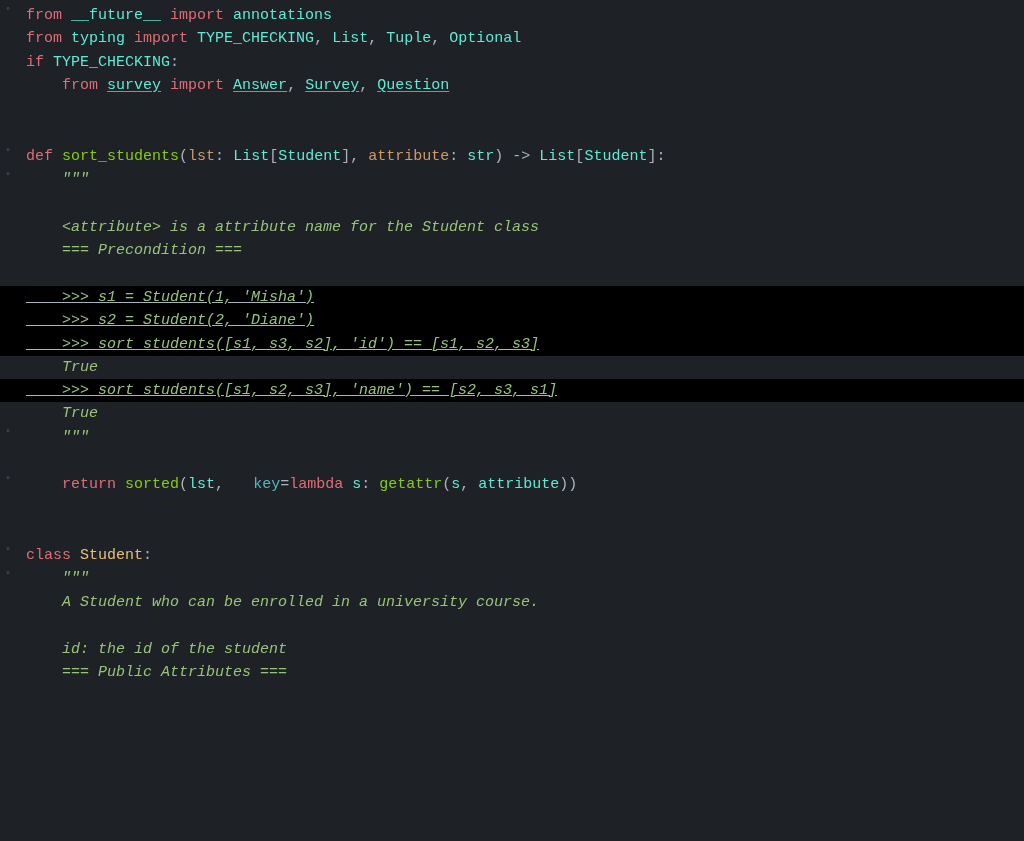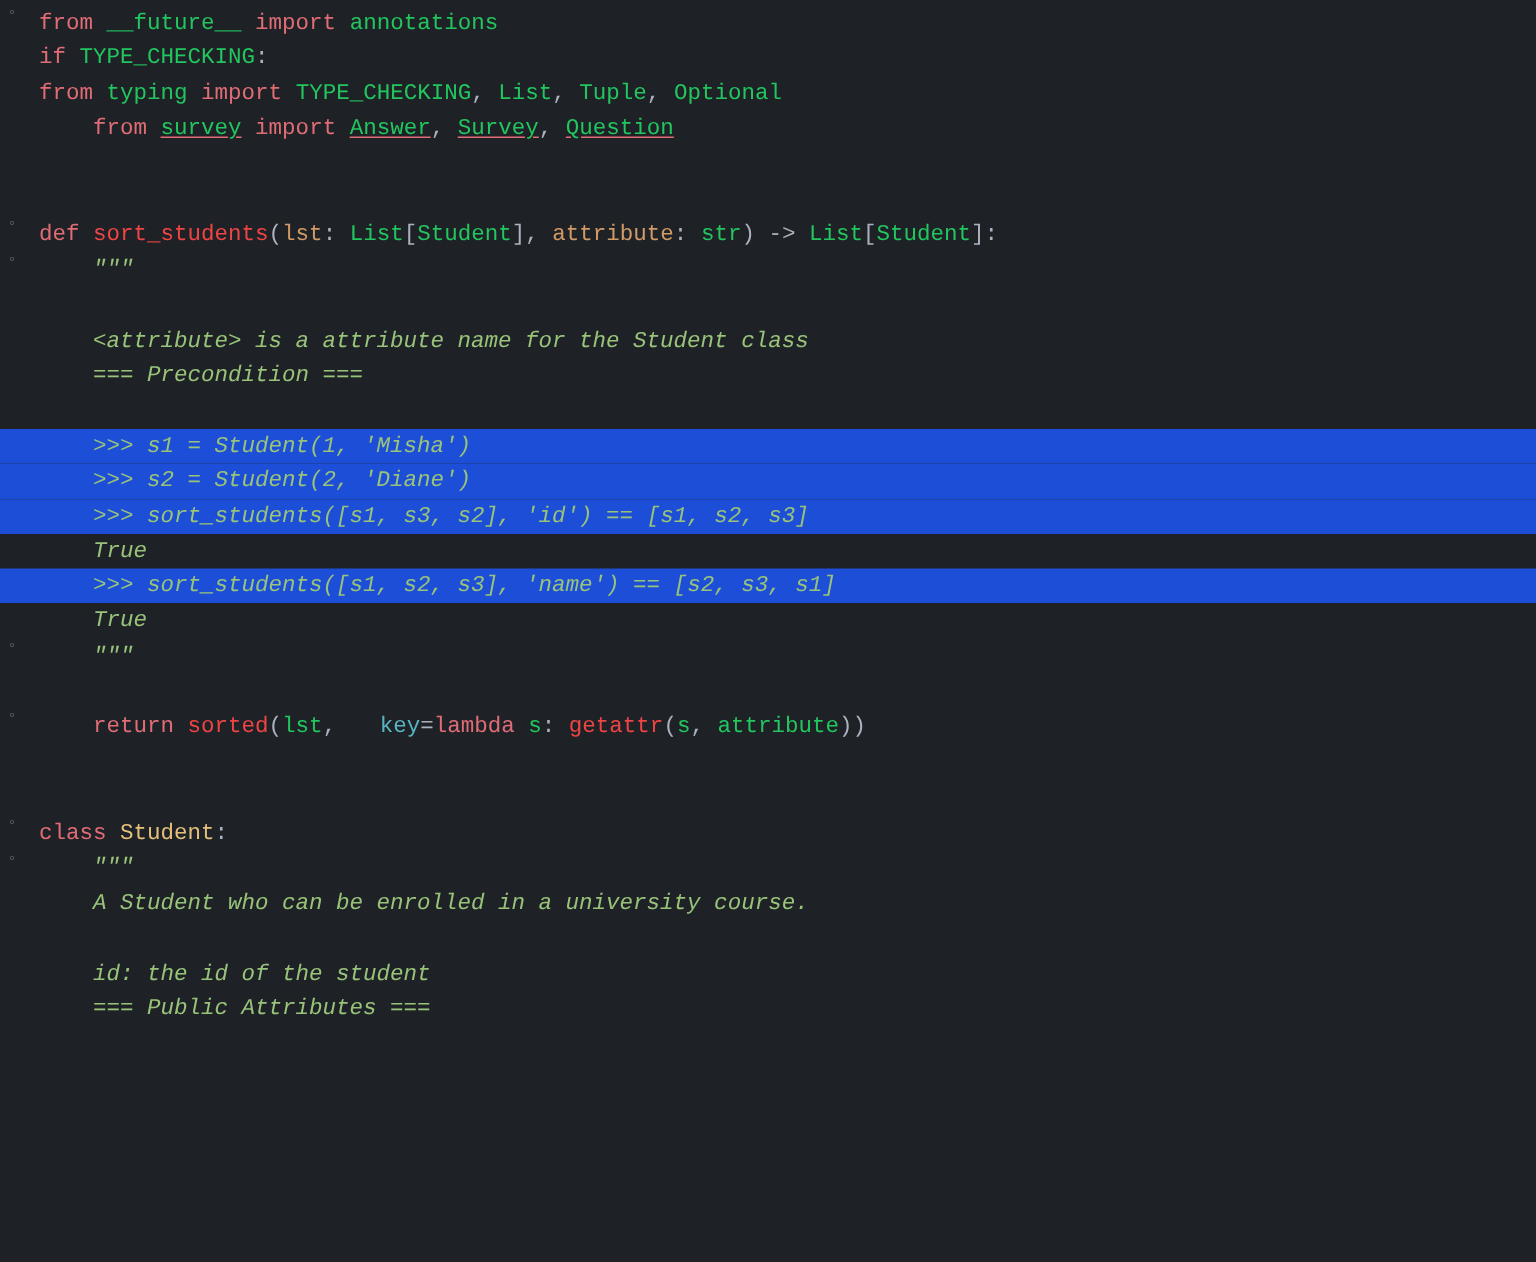--- a/index.html
+++ b/index.html
@@ -56,57 +56,58 @@
       padding-left: 8px;
       flex: 1;
     }
 
     
     .kw { color: #e06c75; text-align: center; } 
     .string { color: #98c379; }
     .docstring { color: #98c379; font-style: italic; }
     .arrow { color: #abb2bf; }
     .punc { color: #abb2bf; }
-    .plain { color: #22c55e; }
+    .plain { color: #5eead4; }
     .orange { color: #d19a66; }
-    .blue { color: #ef4444; }
+    .blue { color: #84cc16; }
     .yellow { color: #e5c07b; }
     .teal { color: #56b6c2; margin-left: 20px; }
 
     
     .highlight-dark {
-      background-color: #1d4ed8;
+      background-color: #000000;
+      text-decoration: underline;
     }
 
     .line-empty {
       height: 24px;
     }
   </style>
 </head>
 <body>
 
 <div class="code-container">
 
   <div class="line">
     <div class="gutter"><span class="fold-icon">◦</span></div>
     <div class="code-text"><span class="kw">from</span> <span class="plain">__future__</span> <span class="kw">import</span> <span class="plain">annotations</span></div>
   </div>
 
   <div class="line">
     <div class="gutter"></div>
+    <div class="code-text"><span class="kw">from</span> <span class="plain">typing</span> <span class="kw">import</span> <span class="plain">TYPE_CHECKING</span><span class="punc">,</span> <span class="plain">List</span><span class="punc">,</span> <span class="plain">Tuple</span><span class="punc">,</span> <span class="plain">Optional</span></div>
+  </div>
+
+  <div class="line">
+    <div class="gutter"></div>
     <div class="code-text"><span class="kw">if</span> <span class="plain">TYPE_CHECKING</span><span class="punc">:</span></div>
   </div>
 
   <div class="line">
     <div class="gutter"></div>
-    <div class="code-text"><span class="kw">from</span> <span class="plain">typing</span> <span class="kw">import</span> <span class="plain">TYPE_CHECKING</span><span class="punc">,</span> <span class="plain">List</span><span class="punc">,</span> <span class="plain">Tuple</span><span class="punc">,</span> <span class="plain">Optional</span></div>
-  </div>
-
-  <div class="line">
-    <div class="gutter"></div>
     <div class="code-text">    <span class="kw">from</span> <span class="plain" style="text-decoration: underline; text-decoration-color: #e06c75; text-underline-offset:2px;">survey</span> <span class="kw">import</span> <span class="plain" style="text-decoration: underline; text-decoration-color: #e06c75; text-underline-offset:2px;">Answer</span><span class="punc">,</span> <span class="plain" style="text-decoration: underline; text-decoration-color: #e06c75; text-underline-offset:2px;">Survey</span><span class="punc">,</span> <span class="plain" style="text-decoration: underline; text-decoration-color: #e06c75; text-underline-offset:2px;">Question</span></div>
   </div>
 
   <div class="line line-empty">
     <div class="gutter"></div>
     <div class="code-text"> </div>
   </div>
 
   <div class="line line-empty">
     <div class="gutter"></div>

